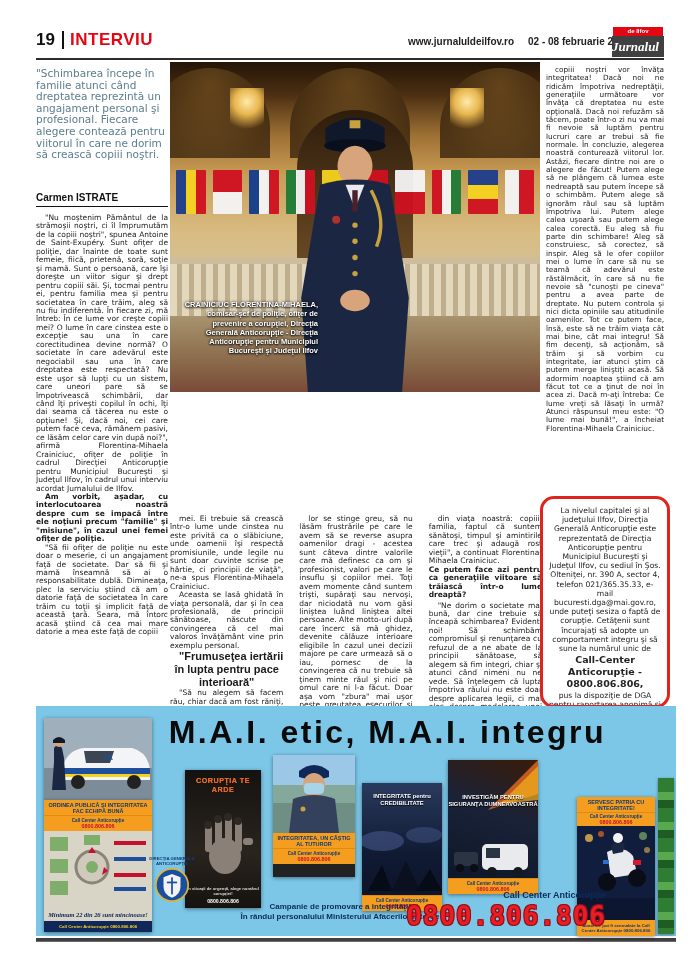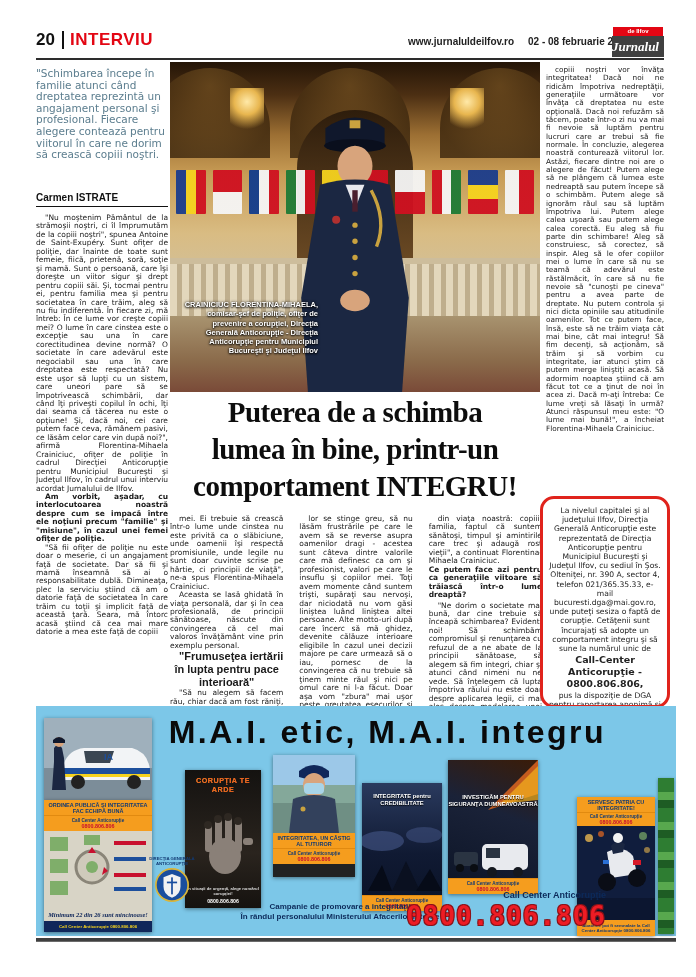--- a/index.html
+++ b/index.html
@@ -121,21 +121,21 @@
       background:repeating-linear-gradient(180deg,#2e7d32 0 14px,#58a84e 14px 22px,#1e5c24 22px 30px);
       box-shadow:0 1px 3px rgba(0,0,0,.4);}
   .bottom-rule{position:absolute;left:36px;top:938px;width:640px;height:4px;
                background:linear-gradient(180deg,#3f3f3f 70%,#8a8a8a);}
 </style>
 </head>
 <body>
 
 <div class="page">
 
-  <span class="hdr-pg">20</span>
+  <span class="hdr-pg">19</span>
   <span class="hdr-sep"></span>
   <span class="hdr-sec">INTERVIU</span>
   <span class="hdr-site">www.jurnaluldeilfov.ro</span>
   <span class="hdr-date">02 - 08 februarie 2026</span>
   <div class="logo">
     <div class="logo-top">de Ilfov</div>
     <div class="logo-main">Jurnalul</div>
   </div>
   <div class="hdr-rule"></div>
 
@@ -180,25 +180,20 @@
       <circle cx="50" cy="96" r="2" fill="#c9a23f"></circle>
         <circle cx="50" cy="108" r="2" fill="#c9a23f"></circle>
       <circle cx="50" cy="120" r="2" fill="#c9a23f"></circle>
         <circle cx="50" cy="132" r="2" fill="#c9a23f"></circle>
       <circle cx="36" cy="92" r="3" fill="#b03030"></circle>
       <ellipse cx="50" cy="152" rx="11" ry="8" fill="#d8a47c"></ellipse>
     </svg>
   </div>
   <div class="caption">CRAINICIUC FLORENTINA-MIHAELA, comisar-şef de poliţie, ofiţer de prevenire a corupţiei, Direcţia Generală Anticorupţie - Direcţia Anticorupţie pentru Municipiul Bucureşti şi Judeţul Ilfov</div>
 
-  <div class="headline">
-    <div>Puterea de a schimba</div>
-    <div>lumea în bine, printr-un</div>
-    <div>comportament INTEGRU!</div>
-  </div>
 
   <div class="cols">
     <div class="mcol">
       <p>mei. Ei trebuie să crească într-o lume unde cinstea nu este privită ca o slăbiciune, unde oamenii îşi respectă promisiunile, unde legile nu sunt doar cuvinte scrise pe hârtie, ci principii de viaţă", ne-a spus Florentina-Mihaela Crainiciuc.</p>
       <p>Aceasta se lasă ghidată în viaţa personală, dar şi în cea profesională, de principii sănătoase, născute din convingerea că cel mai valoros învăţământ vine prin exemplu personal.</p>
       <p class="subhead">"Frumuseţea iertării în lupta pentru pace interioară"</p>
       <p>"Să nu alegem să facem rău, chiar dacă am fost răniţi, să nu spunem cuvinte grele, chiar dacă ni se par meritate şi perfect adevărate, pentru că ecoul</p>
     </div>
     <div class="mcol">
       <p>lor se stinge greu, să nu lăsăm frustrările pe care le avem să se reverse asupra oamenilor dragi - acestea sunt câteva dintre valorile care mă definesc ca om şi profesionist, valori pe care le insuflu şi copiilor mei. Toţi avem momente când suntem trişti, supăraţi sau nervoşi, dar niciodată nu vom găsi liniştea luând liniştea altei persoane. Alte motto-uri după care încerc să mă ghidez, devenite călăuze interioare eligibile în cazul unei decizii majore pe care urmează să o iau, pornesc de la convingerea că nu trebuie să ţinem minte răul şi nici pe omul care ni l-a făcut. Doar aşa vom "zbura" mai uşor peste greutatea eşecurilor şi dezamăgirilor noastre. Iertarea ne aduce linişte!</p>

